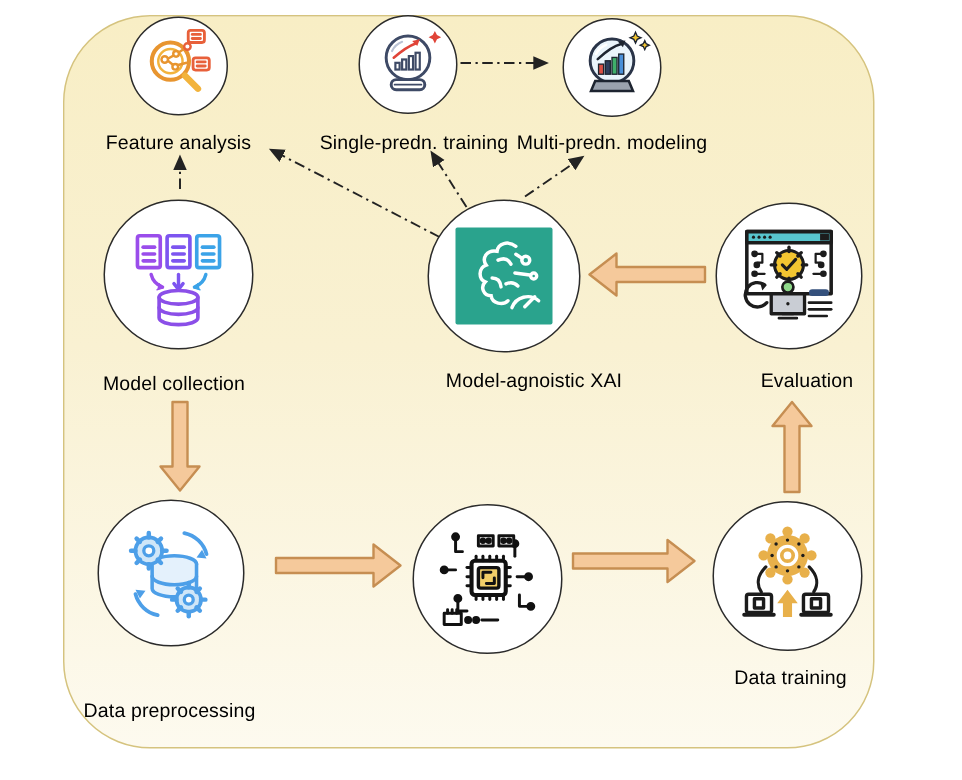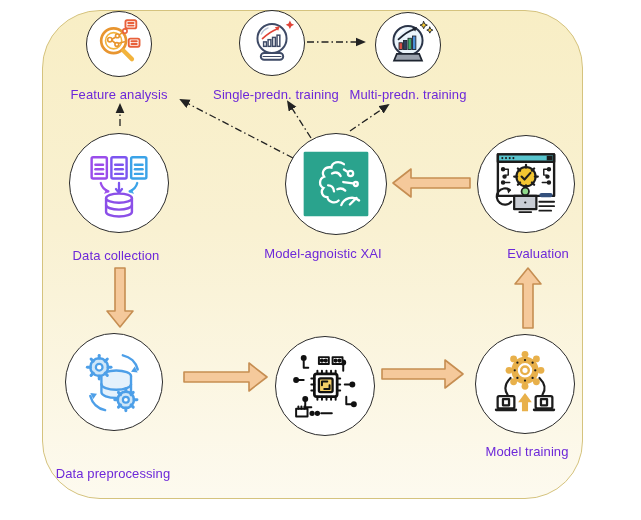--- a/index.html
+++ b/index.html
@@ -13,21 +13,21 @@
     background:linear-gradient(180deg,#f8eec5 0%,#f9f1d2 45%,#fdfaef 100%);
     box-sizing:border-box;
   }
   #arrows{position:absolute;left:0;top:0;}
   .node{
     position:absolute;background:#ffffff;border:1.4px solid #2b2b2b;border-radius:50%;
     display:flex;align-items:center;justify-content:center;box-sizing:border-box;
   }
   .label{
     position:absolute;transform:translateX(-50%);
-    font-size:13px;color:#6d28d9;white-space:nowrap;letter-spacing:.1px;
+    font-size:13px;color:#000000;white-space:nowrap;letter-spacing:.1px;
   }
 </style>
 </head>
 <body>
 
 <div id="canvas">
 
   <div id="frame"></div>
 
   <svg id="arrows" width="641" height="520" viewBox="0 0 641 520">
@@ -116,21 +116,21 @@
           <rect x="58" y="34" width="6" height="24" fill="#4a90d9"></rect>
         </g>
         <path d="M33,40 q16,-15 28,-18" stroke="#1d2430" stroke-width="3" fill="none"></path>
         <path d="M57,19 l9,-1 -3,8 z" fill="#1d2430" stroke="none"></path>
         <path d="M30,66 h40 l5,12 h-50 z" fill="#9aa2ae" stroke="#1d2430" stroke-width="3"></path>
         <path d="M78,8 l2,4.5 4.5,2 -4.5,2 -2,4.5 -2,-4.5 -4.5,-2 4.5,-2 z" fill="#f2c531" stroke="#1d2430" stroke-width="1.6"></path>
         <path d="M89,18 l1.7,3.7 3.7,1.7 -3.7,1.7 -1.7,3.7 -1.7,-3.7 -3.7,-1.7 3.7,-1.7 z" fill="#f2c531" stroke="#1d2430" stroke-width="1.6"></path>
       </g>
     </svg>
   </div>
-  <div class="label" style="left:408px;top:87px">Multi-predn. training</div>
+  <div class="label" style="left:408px;top:87px">Multi-predn. modeling</div>
 
   <div class="node" style="left:69px;top:133px;width:100px;height:100px">
     <svg width="76" height="76" viewBox="0 0 100 100">
       <g fill="#fff" stroke-linecap="round" stroke-linejoin="round">
         <g stroke="#9a4deb" stroke-width="3.2">
           <rect x="14" y="16" width="20" height="28" rx="2"></rect>
           <line x1="19" y1="26" x2="29" y2="26"></line>
             <line x1="19" y1="32" x2="29" y2="32"></line>
             <line x1="19" y1="38" x2="29" y2="38"></line>
         </g>
@@ -155,40 +155,40 @@
             <path d="M67,58 l-3,4 5,1.5" fill="#3ba3e8" stroke="#3ba3e8" stroke-width="1"></path>
         </g>
         <g stroke="#8b4fe8" stroke-width="3.2" fill="#fff">
           <path d="M33,70 v18 a17,6 0 0 0 34,0 v-18"></path>
           <ellipse cx="50" cy="70" rx="17" ry="6"></ellipse>
           <path d="M33,79 a17,6 0 0 0 34,0" fill="none"></path>
         </g>
       </g>
     </svg>
   </div>
-  <div class="label" style="left:116px;top:248px">Data collection</div>
+  <div class="label" style="left:116px;top:248px">Model collection</div>
 
   <div class="node" style="left:285px;top:133px;width:102px;height:102px">
     <svg width="68" height="66" viewBox="0 0 100 100">
       <rect x="1" y="1" width="98" height="98" rx="2" fill="#2aa38d"></rect>
       <g stroke="#ffffff" stroke-width="3.5" fill="none" stroke-linecap="round">
         <path d="M62,20 c-8,-6 -18,-3 -19,5 c-10,-2 -16,7 -11,14 c-8,3 -8,14 -1,17 c-5,5 -2,14 6,14 c1,8 12,10 17,5"></path>
         <path d="M44,34 q9,-4 13,4"></path>
         <path d="M38,52 q8,0 9,9"></path>
         <path d="M52,58 q7,-3 12,2"></path>
         <line x1="62" y1="28" x2="68" y2="32"></line>
         <circle cx="72" cy="34" r="4"></circle>
         <line x1="61" y1="47" x2="76" y2="49"></line>
         <circle cx="80" cy="50" r="3"></circle>
         <path d="M58,82 a17,17 0 0 1 27,-7"></path>
         <line x1="71" y1="81" x2="81" y2="71"></line>
       </g>
     </svg>
   </div>
-  <div class="label" style="left:323px;top:246px">Model-agnoistic XAI</div>
+  <div class="label" style="left:356px;top:246px">Model-agnoistic XAI</div>
 
   <div class="node" style="left:477px;top:135px;width:98px;height:98px">
     <svg width="74" height="74" viewBox="0 0 100 100">
       <g stroke-linecap="round" stroke-linejoin="round">
         <rect x="12" y="10" width="76" height="56" fill="#fff" stroke="#1c1c1c" stroke-width="3.2"></rect>
         <rect x="12" y="10" width="76" height="10" fill="#58c5ce" stroke="#1c1c1c" stroke-width="3.2"></rect>
         <rect x="78" y="12" width="8" height="6" fill="#1c1c1c"></rect>
         <g fill="#1c1c1c">
             <circle cx="18" cy="15" r="1.4"></circle>
             <circle cx="23" cy="15" r="1.4"></circle>
@@ -375,15 +375,15 @@
           <rect x="21" y="70" width="8" height="8" fill="#fff"></rect>
           <path d="M12,84 h26" stroke-width="3.4"></path>
           <rect x="64" y="66" width="22" height="16" rx="2"></rect>
           <rect x="71" y="70" width="8" height="8" fill="#fff"></rect>
           <path d="M62,84 h26" stroke-width="3.4"></path>
         </g>
         <path d="M46,86 v-12 h-5 l9,-12 9,12 h-5 v12 z" fill="#e8b04a"></path>
       </g>
     </svg>
   </div>
-  <div class="label" style="left:527px;top:444px">Model training</div>
+  <div class="label" style="left:527px;top:444px">Data training</div>
 
 </div>
 
 </body></html>

